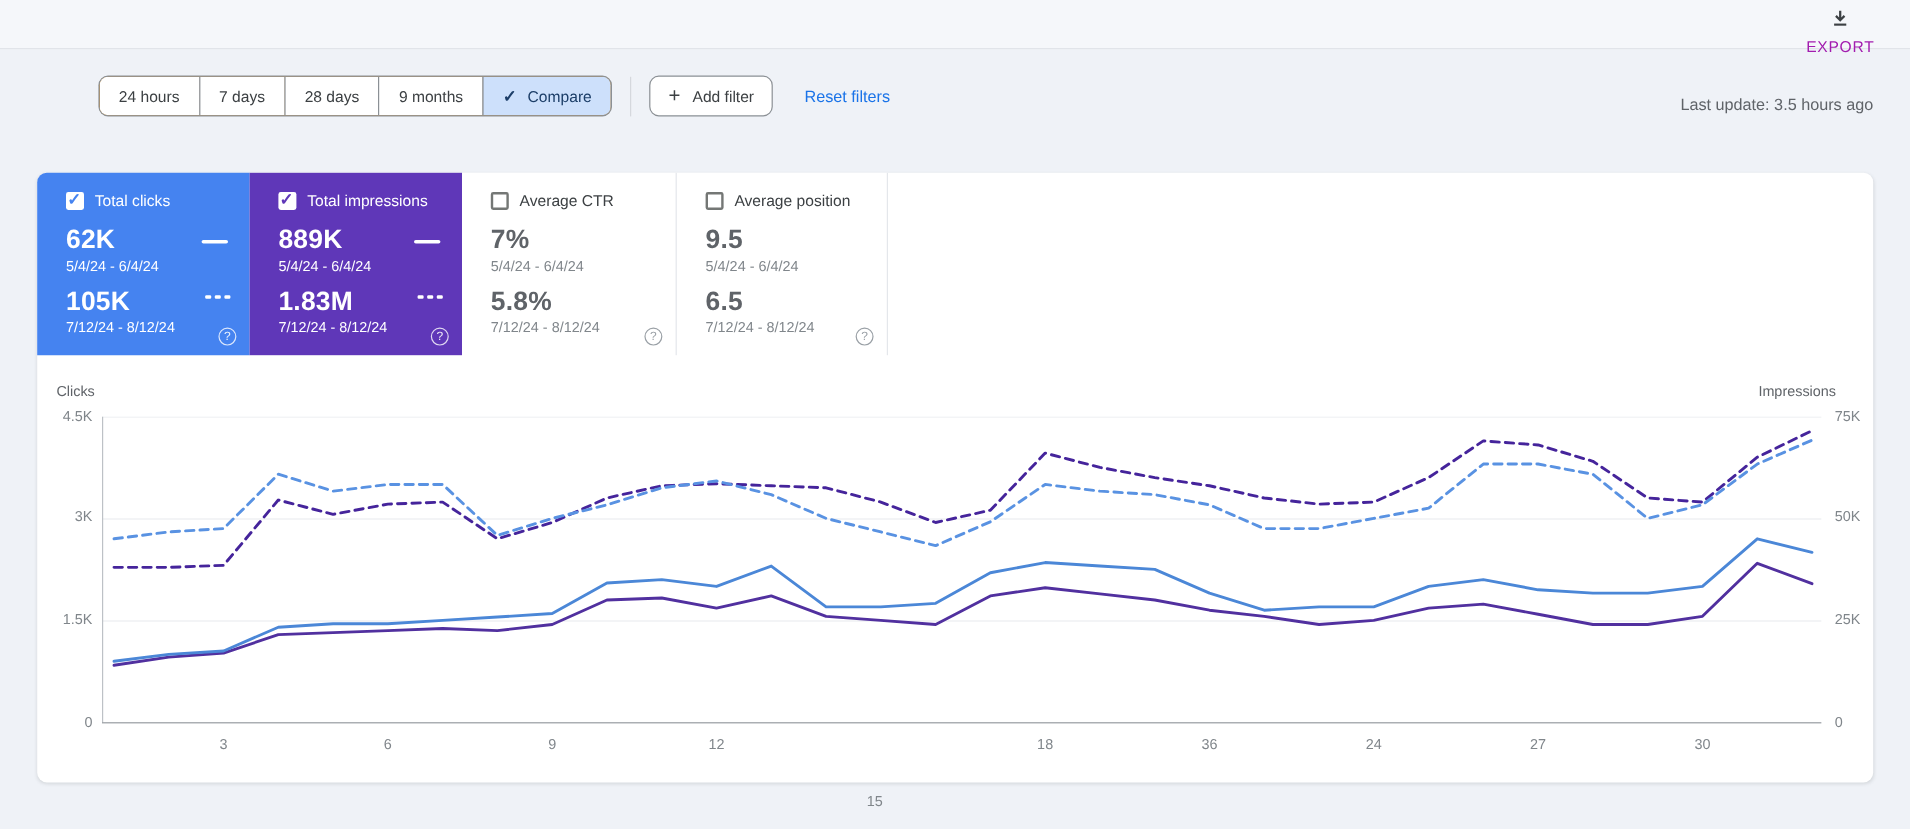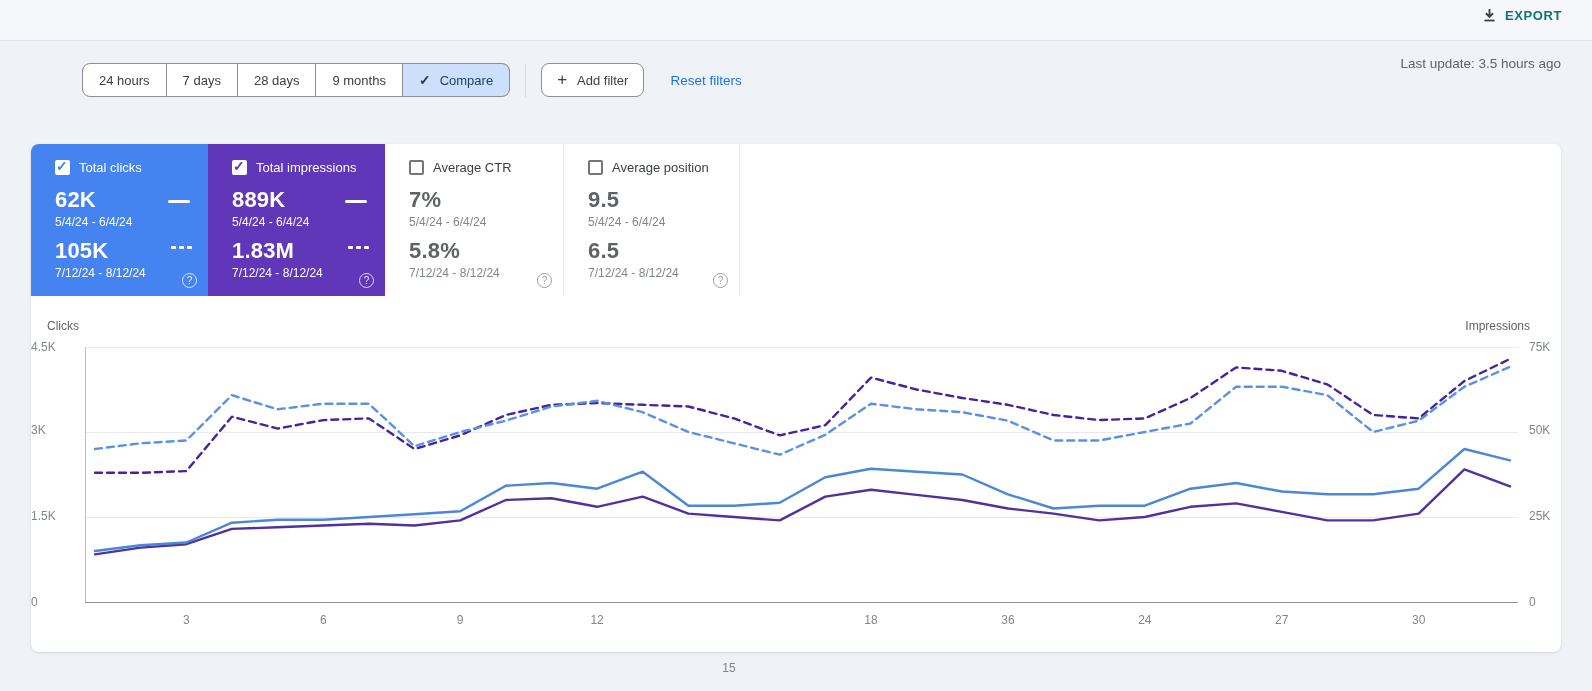--- a/index.html
+++ b/index.html
@@ -4,40 +4,40 @@
 <style>
   * { margin:0; padding:0; box-sizing:border-box; }
   html,body { width:1592px; height:691px; overflow:hidden; }
   body { font-family:"Liberation Sans", sans-serif; background:#eff2f7; color:#3c4043; }
 
   
   .topbar { position:absolute; left:0; top:0; width:1592px; height:41px;
             background:#f5f7fa; border-bottom:1px solid #e1e4e9; }
   .page-title { position:absolute; left:34px; top:9px; font-size:18px; font-weight:500; color:#202124; letter-spacing:.1px; }
   .export-btn { position:absolute; right:30px; top:8px; display:flex; align-items:center; gap:8px;
-                font-size:13px; font-weight:700; color:#0f766e; letter-spacing:.6px; cursor:pointer; }
+                font-size:13px; font-weight:400; color:#a21caf; letter-spacing:.6px; cursor:pointer;flex-direction:column; }
   .export-btn svg { display:block; }
 
   
   .filterbar { position:absolute; left:0; top:42px; width:1592px; height:80px; }
   .filters-left { position:absolute; left:34px; top:21px; display:flex; align-items:center; }
   .segmented { display:flex; border:1px solid #8b9095; border-radius:8px; overflow:hidden; height:34px; background:#a16207;margin-left:48px; }
   .seg { display:flex; align-items:center; padding:0 16px; font-size:13px; color:#3c4043; cursor:pointer;
          border-left:1px solid #8b9095; white-space:nowrap; background:#fff; }
   .seg:first-child { border-left:none; }
   .seg.selected { background:#cde0fb; color:#1c3e68; font-weight:500; }
   .seg.selected .chk { margin-right:9px; font-size:14px; font-weight:700; }
   .vdivider { width:1px; height:33px; background:#d5d8dd; margin:0 15px; }
   .pill { display:flex; align-items:center; height:34px; padding:0 15px; border:1px solid #8b9095;
           border-radius:8px; background:#fff; font-size:13px; color:#3c4043; cursor:pointer; white-space:nowrap; }
   .pill .caret { margin-left:12px; font-size:10px; color:#5f6368; }
   .pill .plus { margin-right:10px; font-size:17px; color:#3c4043; }
   .pill + .pill { margin-left:14px; }
   .reset-link { margin-left:26px; font-size:13.5px; font-weight:500; color:#1a73e8; cursor:pointer; }
-  .last-update { position:absolute; right:31px; top:14px; font-size:13.5px; color:#5f6368;text-align:right; }
+  .last-update { position:absolute; right:31px; top:38px; font-size:13.5px; color:#5f6368;text-align:right; }
 
   
   .main-card { position:absolute; left:31px; top:144px; width:1530px; height:508px;
                background:#fff; border-radius:8px; box-shadow:0 1px 3px rgba(60,64,67,.15); }
 
   
   .cards-row { position:absolute; left:0; top:0; height:152px; display:flex; }
   .mcard { position:relative; width:177px; height:152px; padding:15px 16px 0 24px; cursor:pointer; }
   .mcard.c0 { background:#4583f0; border-radius:8px 0 0 0; color:#fff; }
   .mcard.c1 { background:#5f37b8; color:#fff; }
@@ -64,21 +64,21 @@
   .help { position:absolute; right:11px; bottom:8px; width:15px; height:15px; border-radius:50%;
           font-size:10px; line-height:14px; text-align:center; cursor:pointer; }
   .mcard.c0 .help, .mcard.c1 .help { border:1.4px solid rgba(255,255,255,.8); color:rgba(255,255,255,.9); }
   .mcard.c2 .help, .mcard.c3 .help { border:1.4px solid #9aa0a6; color:#9aa0a6; }
 
   
   .axis-title { position:absolute; font-size:12px; color:#5f6368; }
   .axis-title.left { left:16px; top:175px; }
   .axis-title.right { right:31px; top:175px; }
   .ytick { position:absolute; font-size:12px; color:#80868b; height:14px; line-height:14px; }
-  .ytick.l { left:0; width:46px; }
+  .ytick.l { left:0; width:46px; text-align:right; }
   .ytick.r { left:1498px; width:40px; text-align:left; }
   .plot { position:absolute; left:54px; top:203px; width:1433px; height:256px; }
   .xtick { position:absolute; top:469px; width:30px; margin-left:-15px; text-align:center;
            font-size:12px; color:#80868b; }
 </style>
 </head>
 <body>
 
 <div class="topbar">
   <div class="export-btn">

